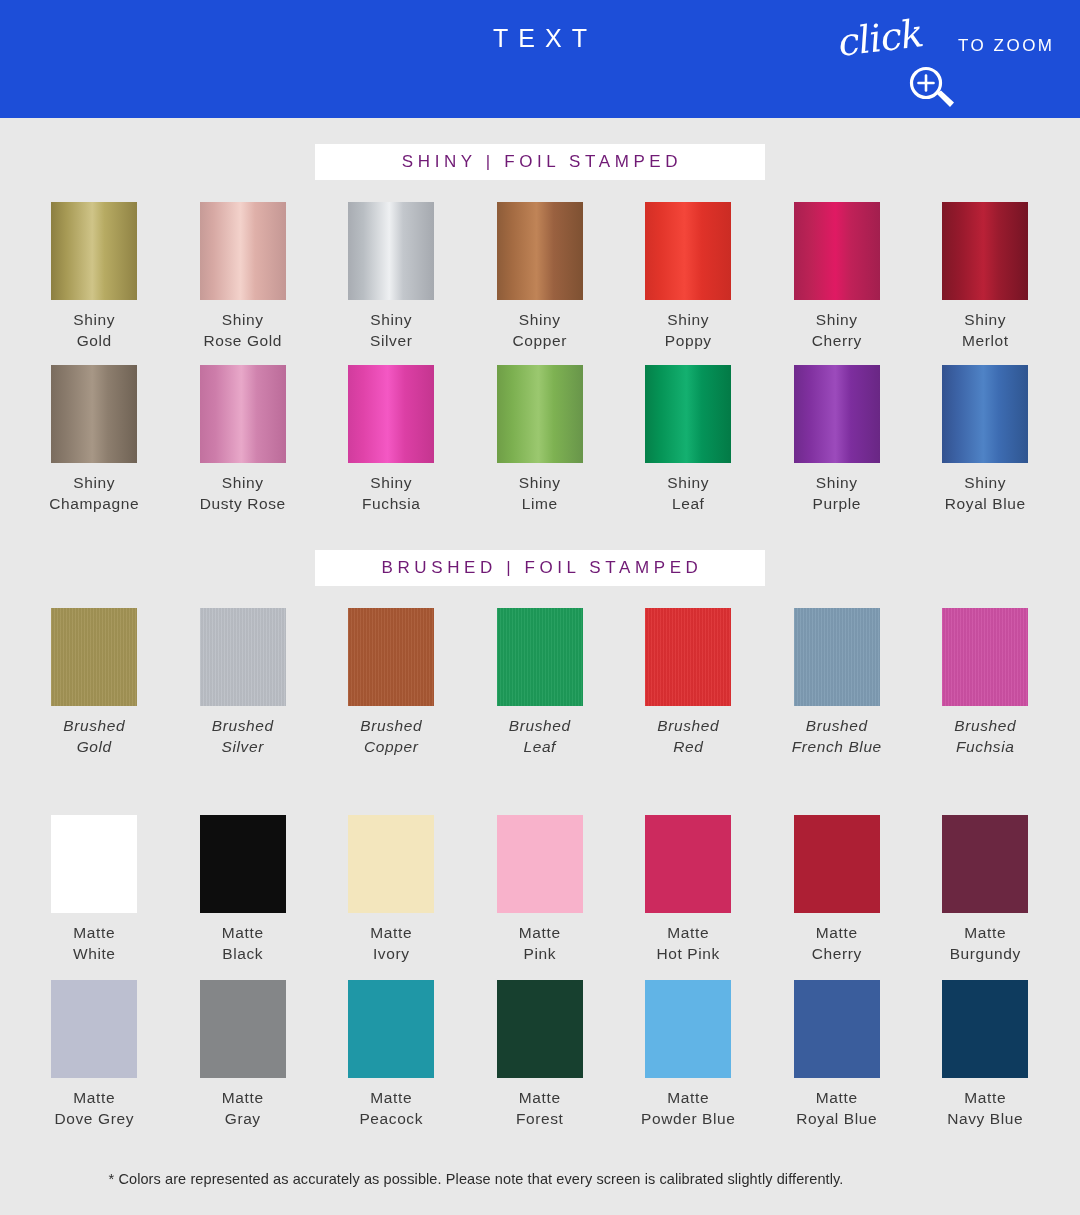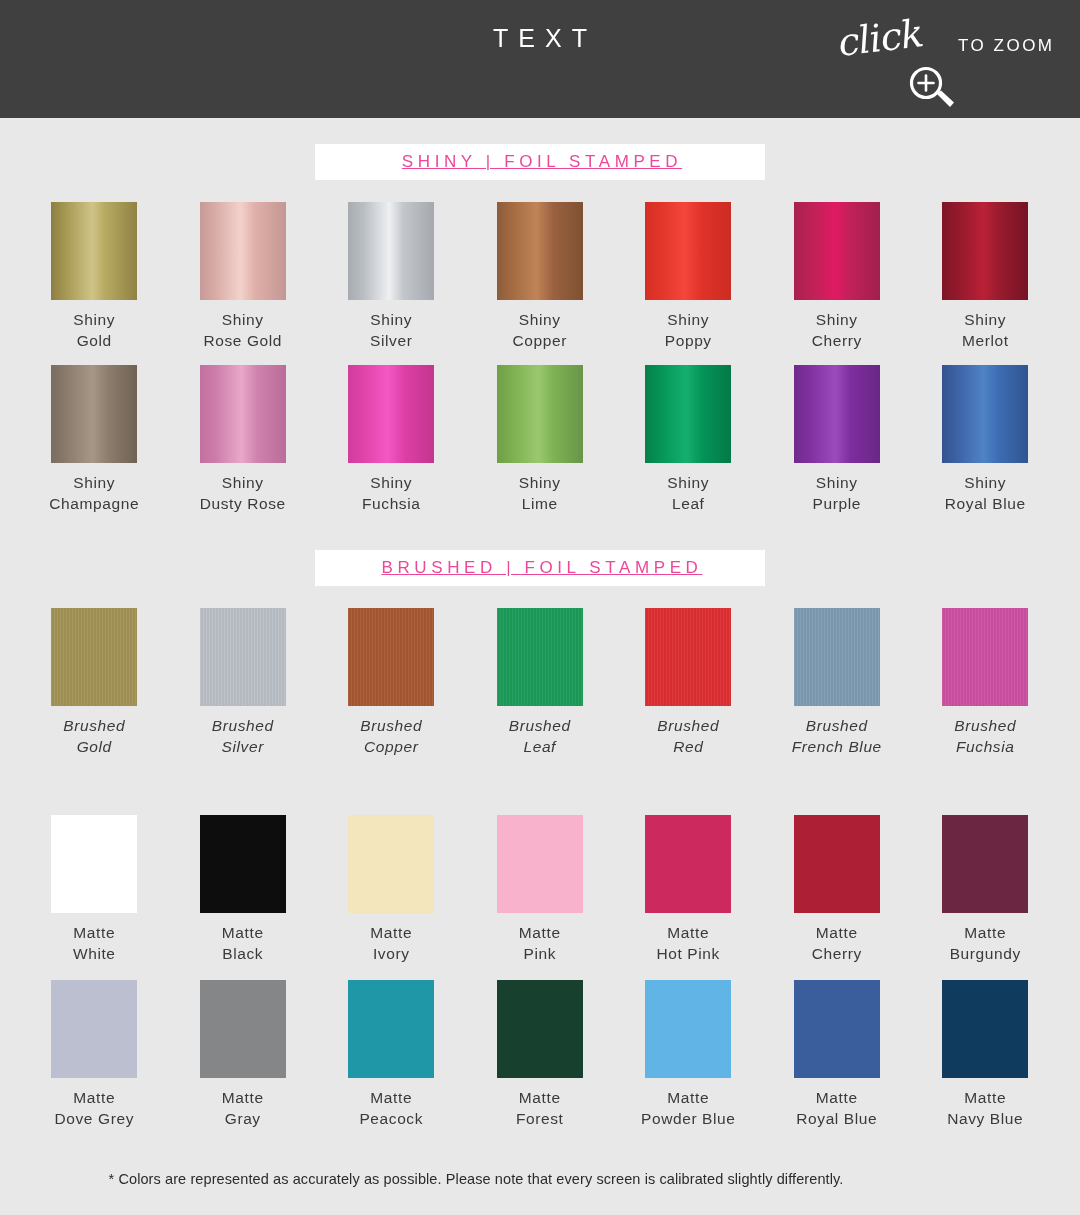--- a/index.html
+++ b/index.html
@@ -96,26 +96,25 @@
     position: relative;
     width: 1080px;
   }
   .section-header {
     margin: 0 auto;
     width: 450px;
     background: #ffffff;
     text-align: center;
     font-size: 17px;
     letter-spacing: 4.6px;
-    color: #ec4899;
+    color: #701a75;
     line-height: 36px;
     height: 36px;
     font-weight: 400;
     text-indent: 4px;
-    text-decoration: underline;
   }
   .rows {
     width: 1080px;
   }
   .row {
     display: flex;
     width: 1040px;
     margin: 0 auto;
     padding: 0;
   }
@@ -163,21 +162,21 @@
     font-size: 14.5px;
     color: #2b2b2b;
     letter-spacing: 0.1px;
   }
 </style>
 </head>
 <body>
 
 <div class="page" style="background: rgb(232, 232, 232);">
 
-  <div class="header" style="background: #404040;">
+  <div class="header" style="background: #1d4ed8;">
     <div class="header-title">
       <span class="line1">TEXT</span>
     </div>
 
     <div class="zoom-hint">
       <div class="zoom-script">click</div>
       <div class="zoom-caps">TO ZOOM</div>
       <div class="zoom-icon">
         <svg viewBox="0 0 58 46" width="58" height="46" aria-hidden="true">
           <circle cx="22" cy="19" r="14.5" fill="none" stroke="#ffffff" stroke-width="3.2"></circle>

